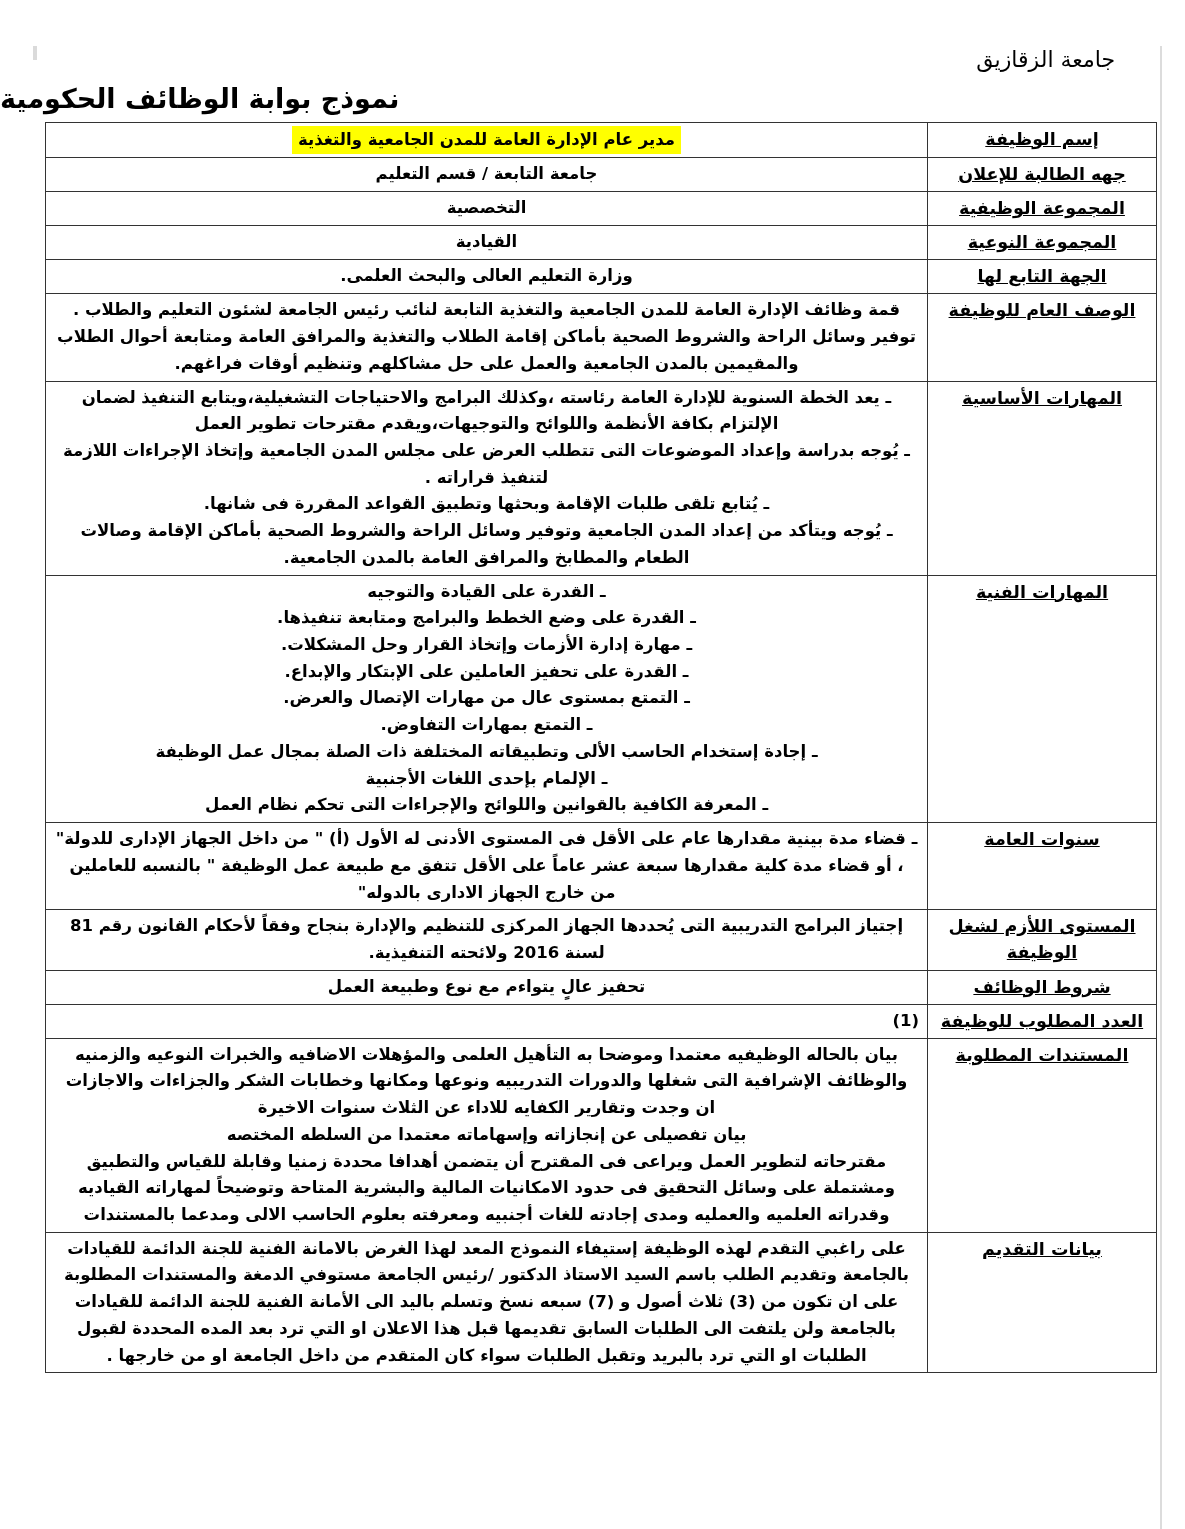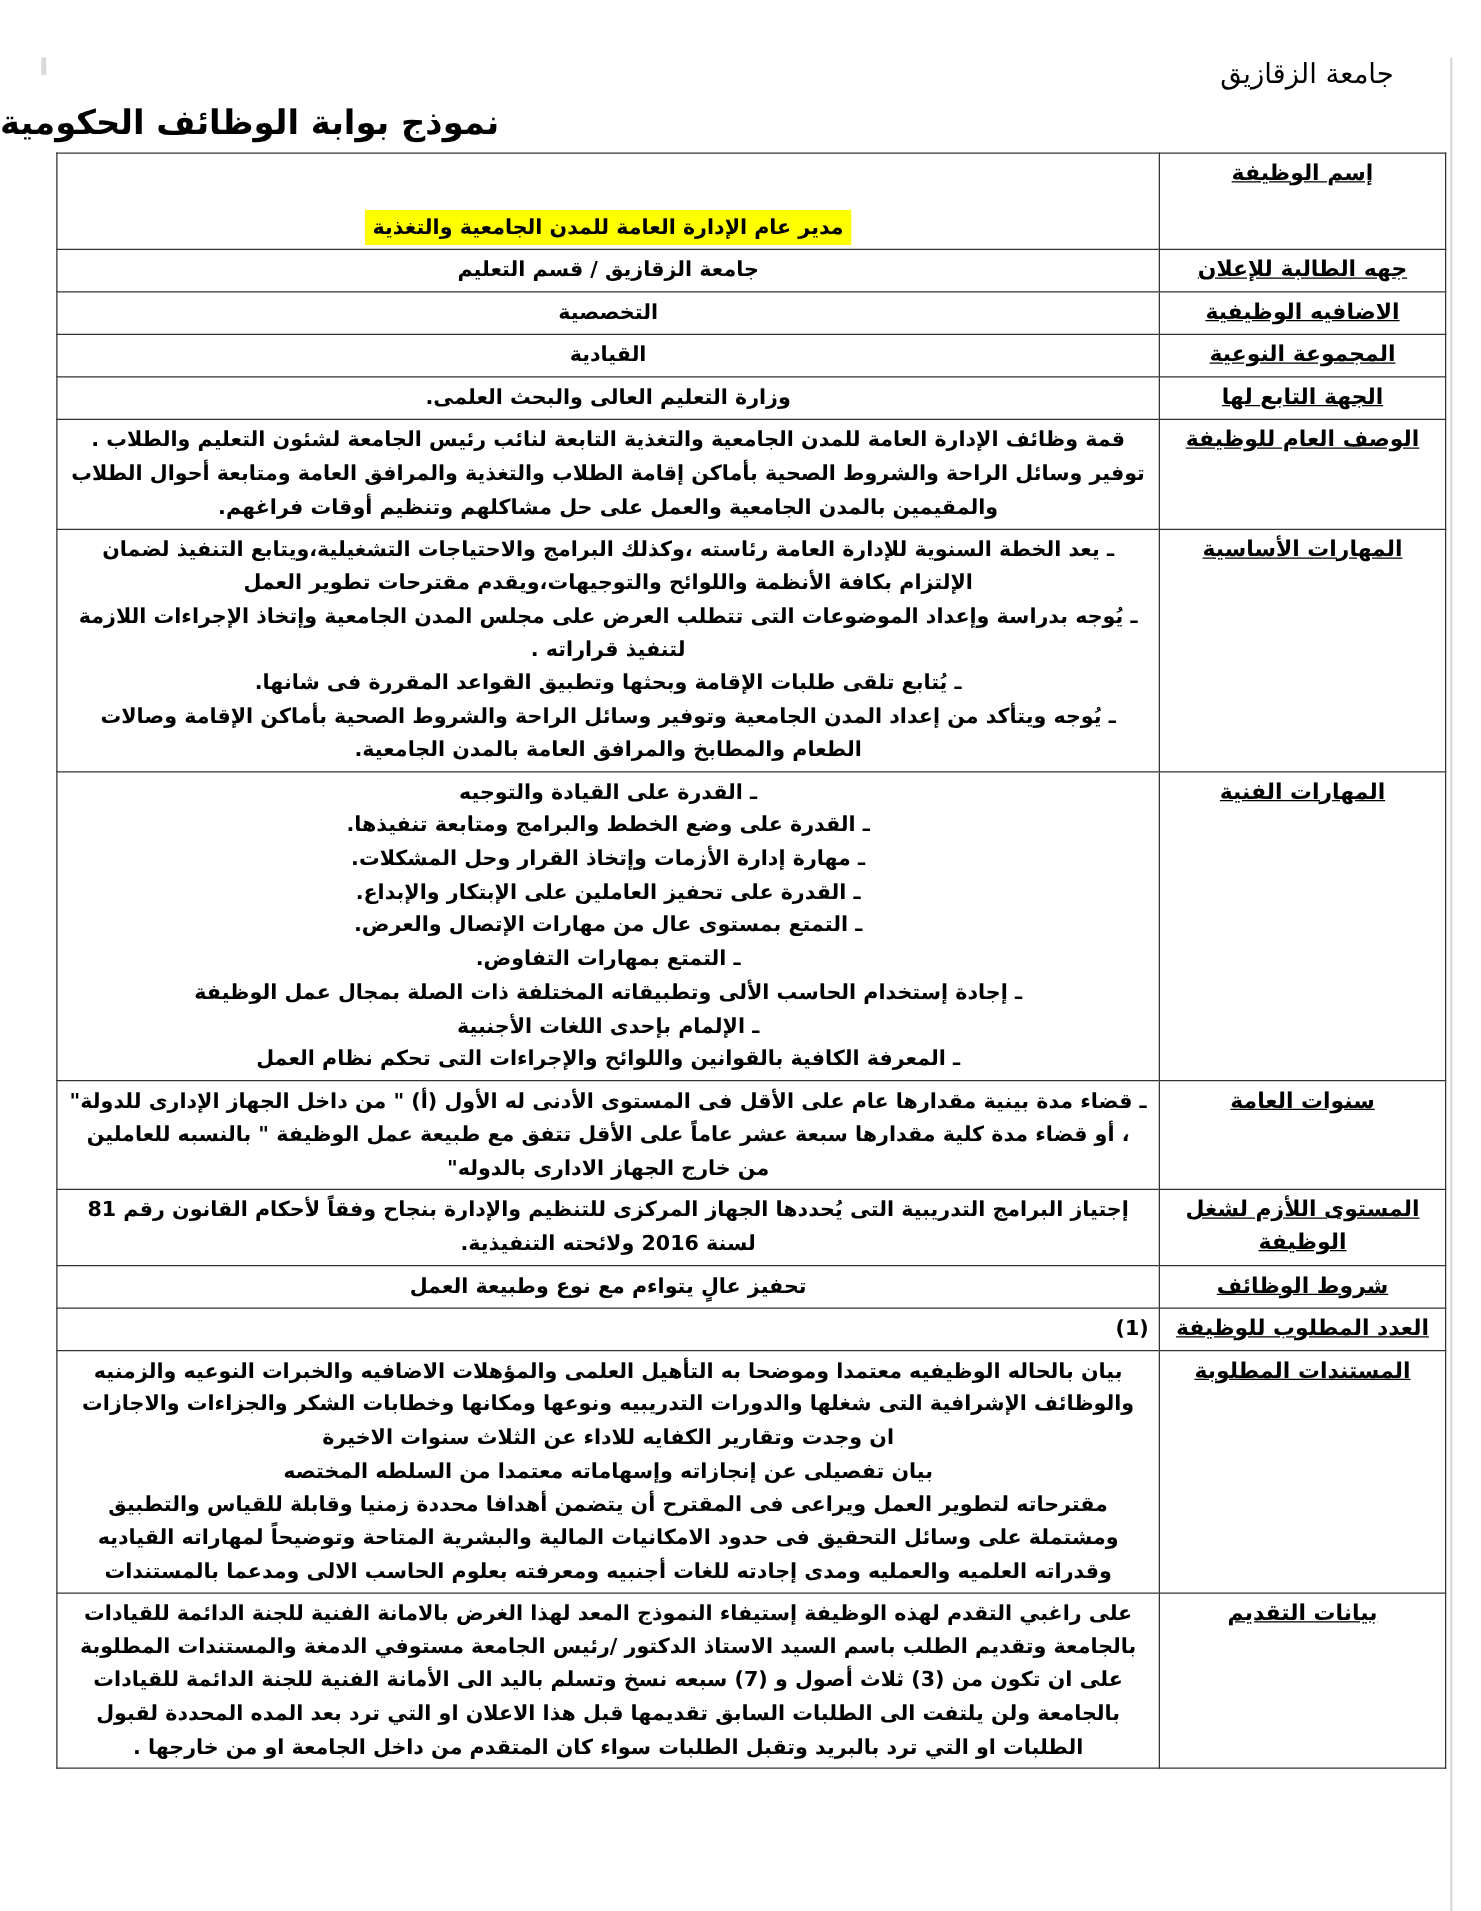--- a/index.html
+++ b/index.html
@@ -53,21 +53,20 @@
     font-size:16.5px;font-weight:700;
     line-height:1.62;
   }
   td.value-cell .par{margin:0;}
   .align-center .par{text-align:center;}
   .align-right .par{text-align:right;padding-left:4px;}
   .highlight{
     background:#ffff00;
     padding:1px 6px;
     display:inline-block;
-    margin-top:42px;
   }
 </style>
 </head>
 <body>
 
 <div class="sheet">
   <div class="scan-corner-mark"></div>
   <div class="scan-edge-right"></div>
 
   <div class="org">جامعة الزقازيق</div>
@@ -78,25 +77,25 @@
     <tbody>
         <tr>
           <td class="label-cell">إسم الوظيفة</td>
           <td class="value-cell align-center">
             <div class="par"><span class="highlight" style="background: rgb(255, 255, 0);">مدير عام الإدارة العامة للمدن الجامعية والتغذية</span></div>
           </td>
         </tr>
         <tr>
           <td class="label-cell">جهه الطالبة للإعلان</td>
           <td class="value-cell align-center">
-            <div class="par">جامعة الزقازيق / قسم التعليم</div>
+            <div class="par">جامعة التابعة / قسم التعليم</div>
           </td>
         </tr>
         <tr>
-          <td class="label-cell">الاضافيه الوظيفية</td>
+          <td class="label-cell">المجموعة الوظيفية</td>
           <td class="value-cell align-center">
             <div class="par">التخصصية</div>
           </td>
         </tr>
         <tr>
           <td class="label-cell">المجموعة النوعية</td>
           <td class="value-cell align-center">
             <div class="par">القيادية</div>
           </td>
         </tr>

